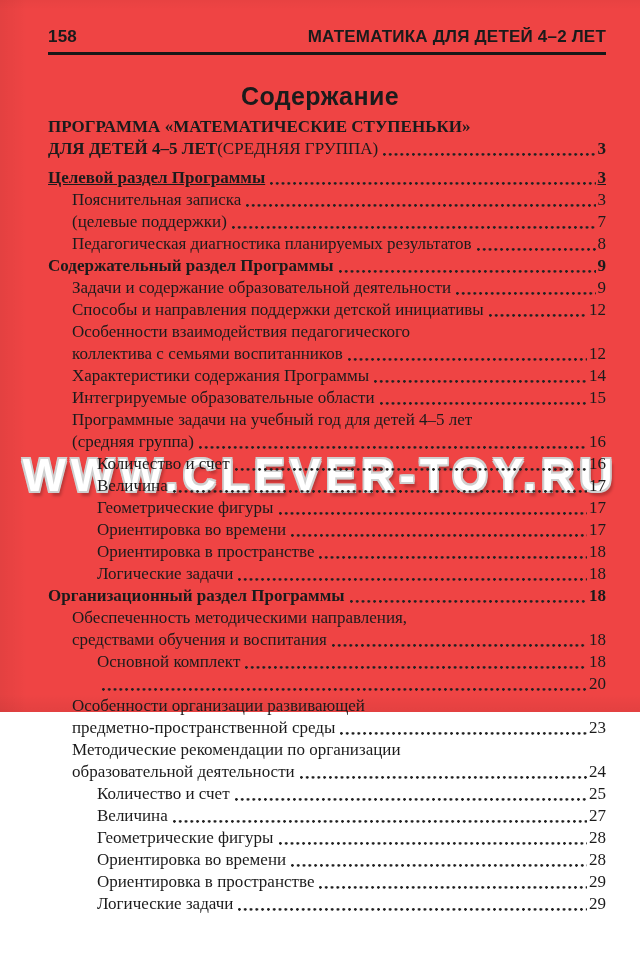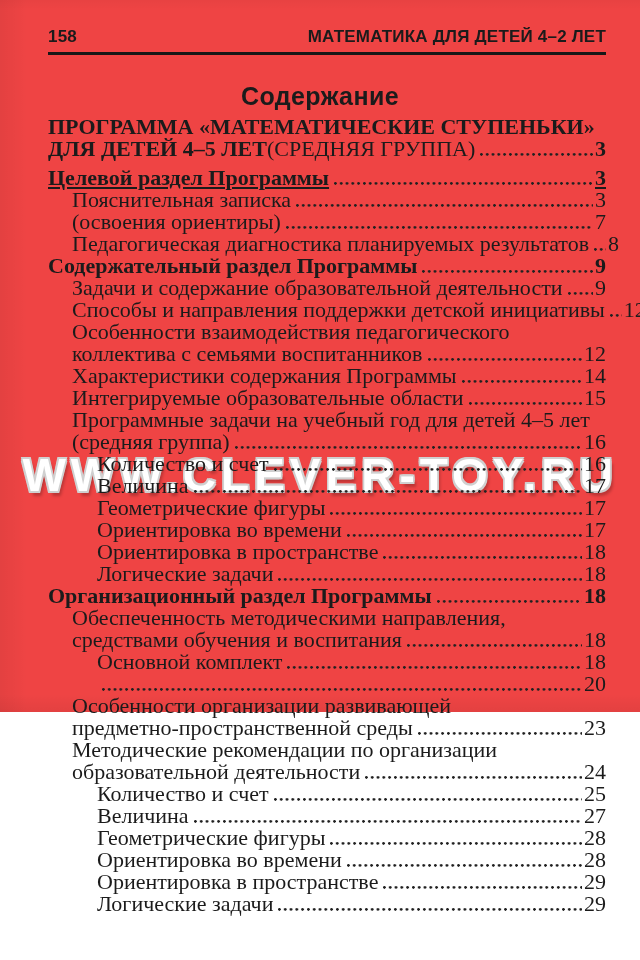--- a/index.html
+++ b/index.html
@@ -68,21 +68,21 @@
        0     -1.6px 0 #d0d0d0,  0      1.6px 0 #d0d0d0,
        3px 5px 3px rgba(0,0,0,0.22);
     z-index: 1;
     pointer-events: none;
   }
 
   .toc {
     position: absolute; top: 116px; left: 48px; right: 34px;
     z-index: 2;
   }
-  .toc-entry { font-size: 22px; }
+  .toc-entry { font-size: 17px; }
   .toc-entry.bold { font-weight: bold; }
   .toc-entry.lvl1 { padding-left: 24px; }
   .toc-entry.lvl2 { padding-left: 49px; }
   .toc-entry.gap-top { margin-top: 7px; text-decoration: underline; }
   .toc-line {
     display: flex; align-items: baseline;
     line-height: 22px;
     white-space: nowrap;
   }
   .txt.regular { font-weight: normal; }
@@ -136,21 +136,21 @@
       </div>
       <div class="toc-entry lvl1">
         <div class="toc-line">
           <span class="txt">Пояснительная записка</span>
           <span class="dots"></span>
           <span class="pg">3</span>
         </div>
       </div>
       <div class="toc-entry lvl1">
         <div class="toc-line">
-          <span class="txt">(освоения ориентиры)</span>
+          <span class="txt">(целевые поддержки)</span>
           <span class="dots"></span>
           <span class="pg">7</span>
         </div>
       </div>
       <div class="toc-entry lvl1">
         <div class="toc-line">
           <span class="txt">Педагогическая диагностика планируемых результатов</span>
           <span class="dots"></span>
           <span class="pg">8</span>
         </div>

